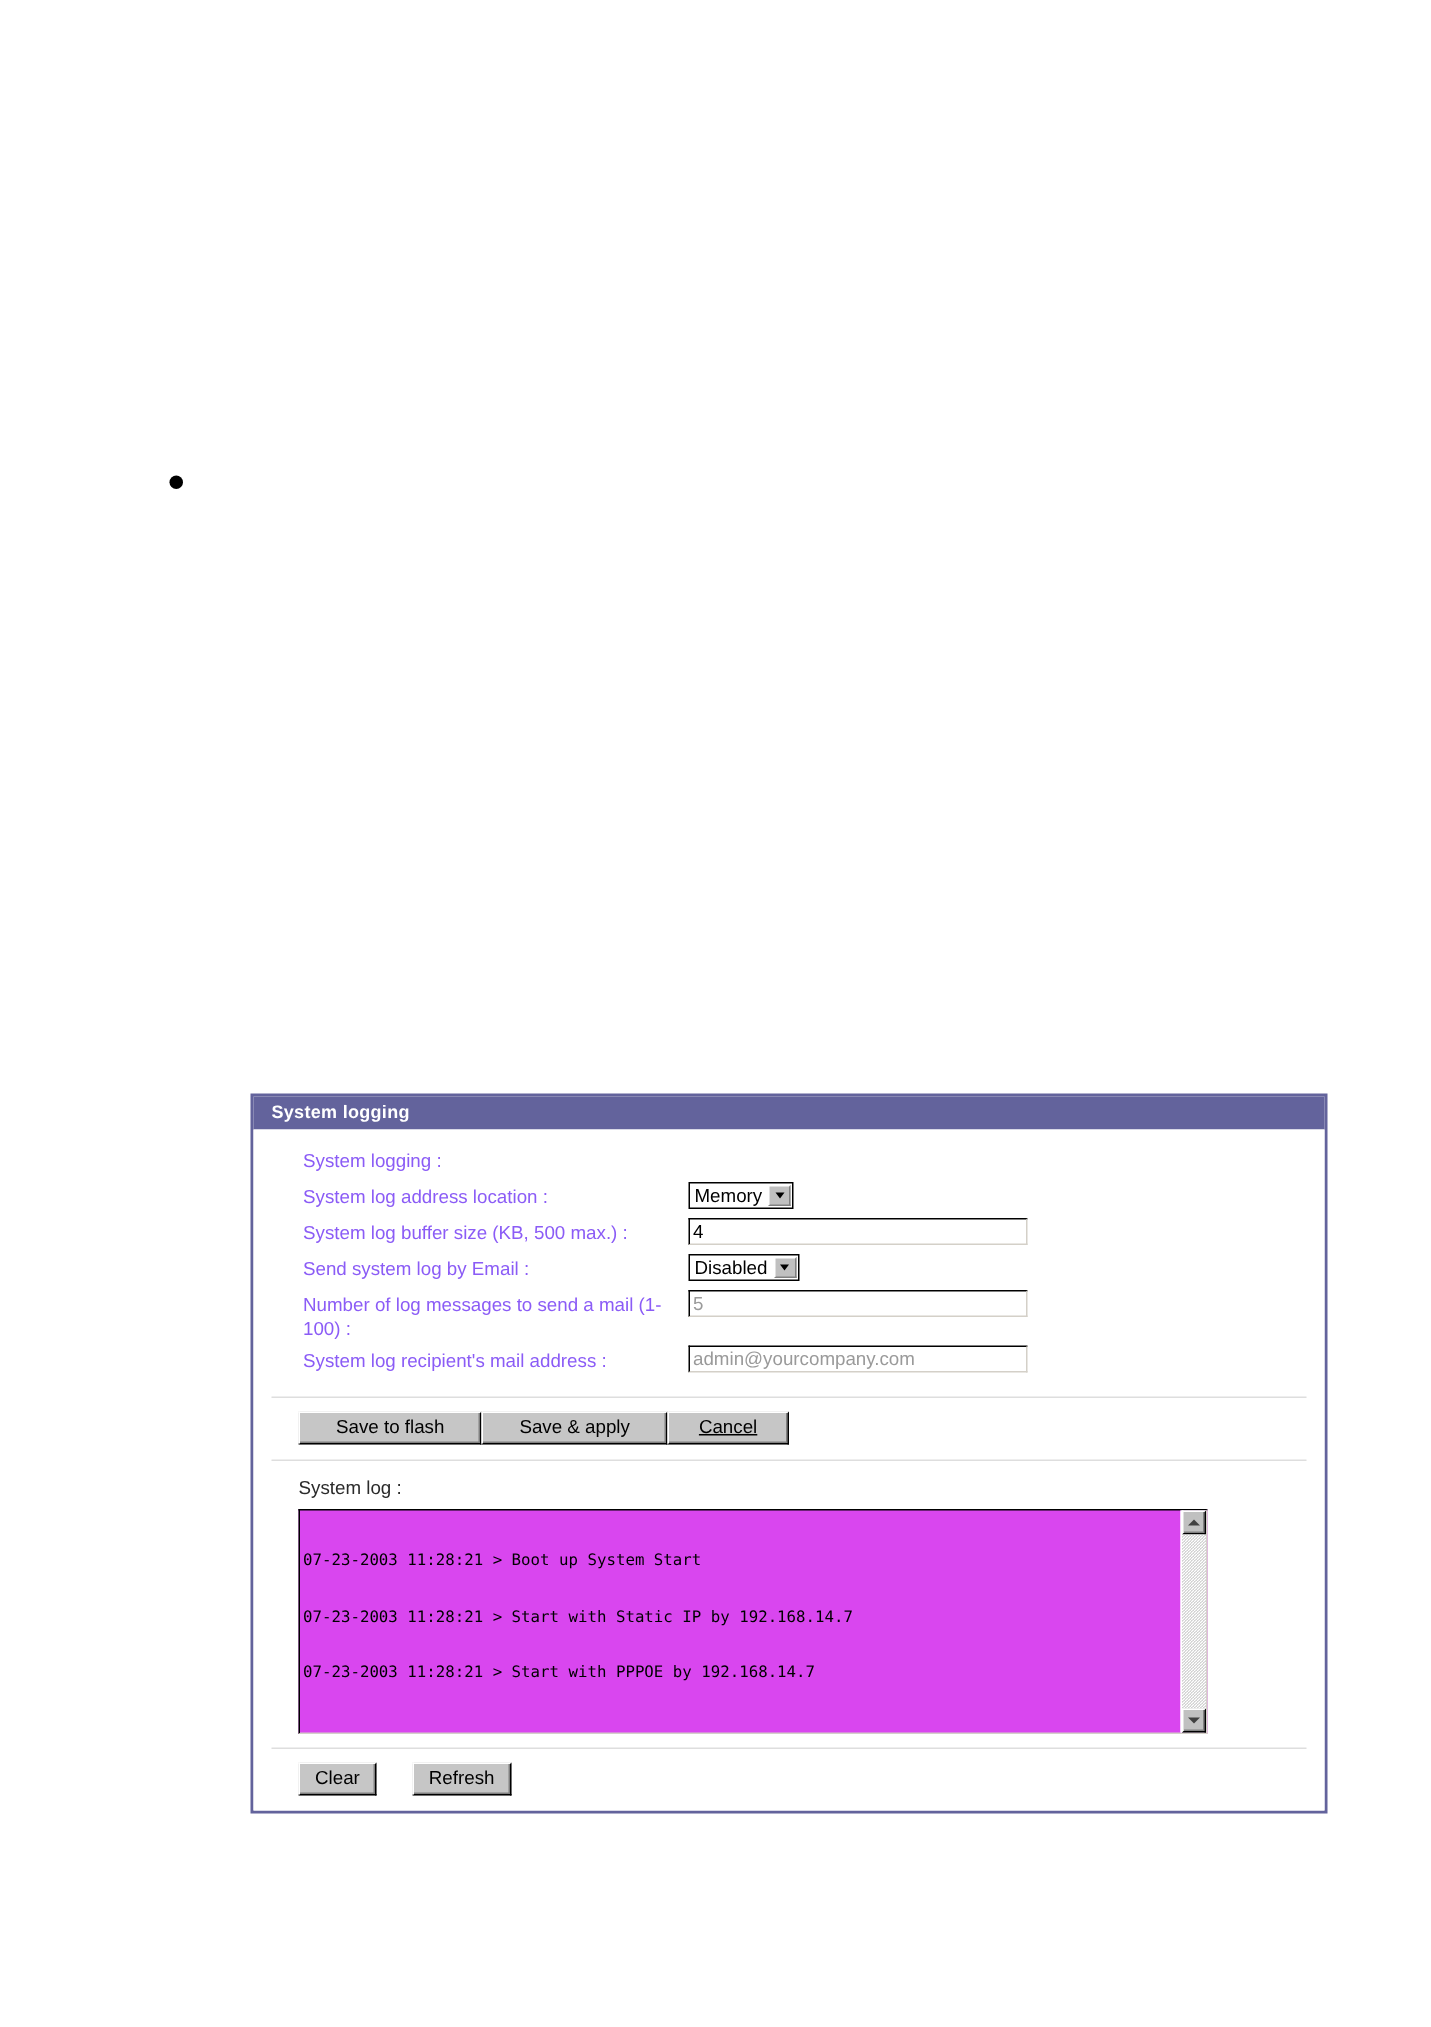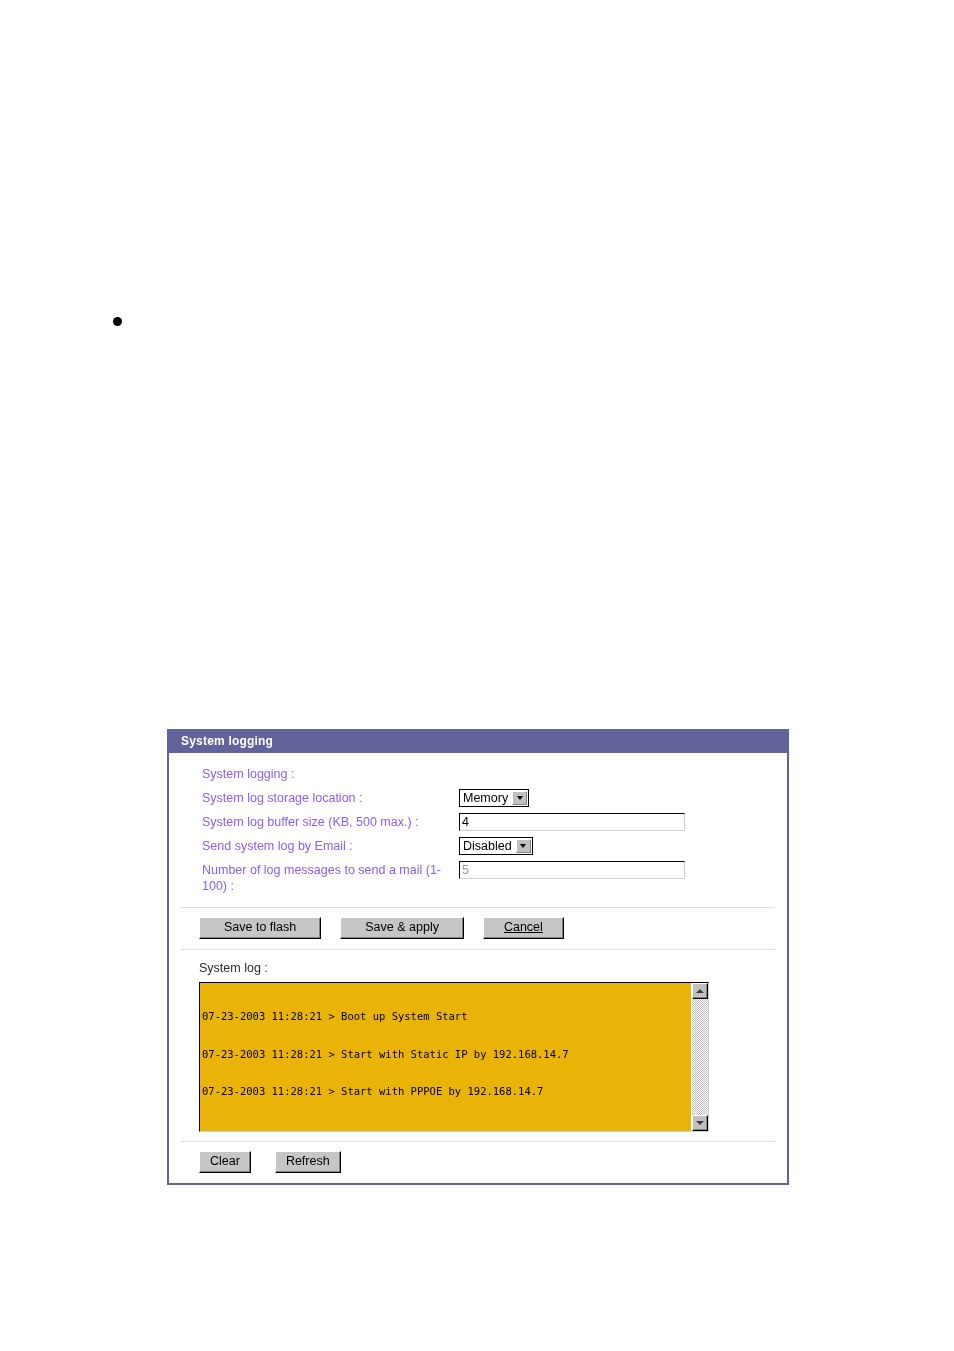--- a/index.html
+++ b/index.html
@@ -25,21 +25,21 @@
     height: 9px;
     border-radius: 50%;
     background: #000000;
   }
 
   
   .panel {
     position: absolute;
     left: 167px;
     top: 729px;
-    width: 622px;
+    width: 718px;
     border: 2px solid #63639c;
     background: #ffffff;
     box-sizing: border-box;
   }
 
   .panel-header {
     background: #63639c;
     color: #ffffff;
     font-size: 12px;
     font-weight: bold;
@@ -147,21 +147,21 @@
   .hr-light {
     height: 1px;
     background: #dedede;
     margin: 0 12px;
   }
 
   
   .btn-bar {
     padding: 9px 0 10px 30px;
     display: flex;
-    gap: 19px;
+    gap: 0;
     align-items: center;
   }
   .w-btn {
     background: #c6c6c6;
     border-top: 1px solid #ffffff;
     border-left: 1px solid #ffffff;
     border-right: 1px solid #000000;
     border-bottom: 1px solid #000000;
     box-shadow: inset -1px -1px 0 #808080;
     font-family: "Liberation Sans", sans-serif;
@@ -184,21 +184,21 @@
     color: #2b2b2b;
     padding-left: 30px;
     padding-bottom: 6px;
     line-height: 16px;
   }
   .log-wrap {
     margin: 0 78px 0 30px;
     border: 1px solid #000000;
     border-right: 1px solid #d4d0c8;
     border-bottom: 1px solid #d4d0c8;
-    background: #eab308;
+    background: #d946ef;
     height: 150px;
     display: flex;
     box-sizing: border-box;
   }
   .log-text {
     flex: 1 1 auto;
     overflow: hidden;
     padding: 2px 0 0 2px;
     font-family: "DejaVu Sans Mono", monospace;
     font-size: 10.5px;
@@ -272,21 +272,21 @@
 
   <div class="panel-body">
 
     <div class="form-section">
 
       <div class="form-row">
         <div class="form-label">System logging :</div>
       </div>
 
       <div class="form-row">
-        <div class="form-label">System log storage location :</div>
+        <div class="form-label">System log address location :</div>
         <div class="form-control">
           <span class="w-select">
             <span class="sel-text">Memory</span>
             <span class="sel-arrow">
                 <i></i>
               </span>
           </span>
         </div>
       </div>
 
@@ -309,20 +309,26 @@
         </div>
       </div>
 
       <div class="form-row">
         <div class="form-label">Number of log messages to send a mail (1-100) :</div>
         <div class="form-control">
           <input class="w-input is-dim" type="text" value="5" style="">
         </div>
       </div>
 
+      <div class="form-row">
+        <div class="form-label">System log recipient's mail address :</div>
+        <div class="form-control">
+          <input class="w-input is-dim" type="text" value="admin@yourcompany.com" style="">
+        </div>
+      </div>
 
     </div>
 
     <div class="hr-light"></div>
 
     <div class="btn-bar">
       <button class="w-btn wide">Save to flash</button>
       <button class="w-btn wide">Save &amp; apply</button>
       <button class="w-btn mid">Cancel</button>
     </div>

